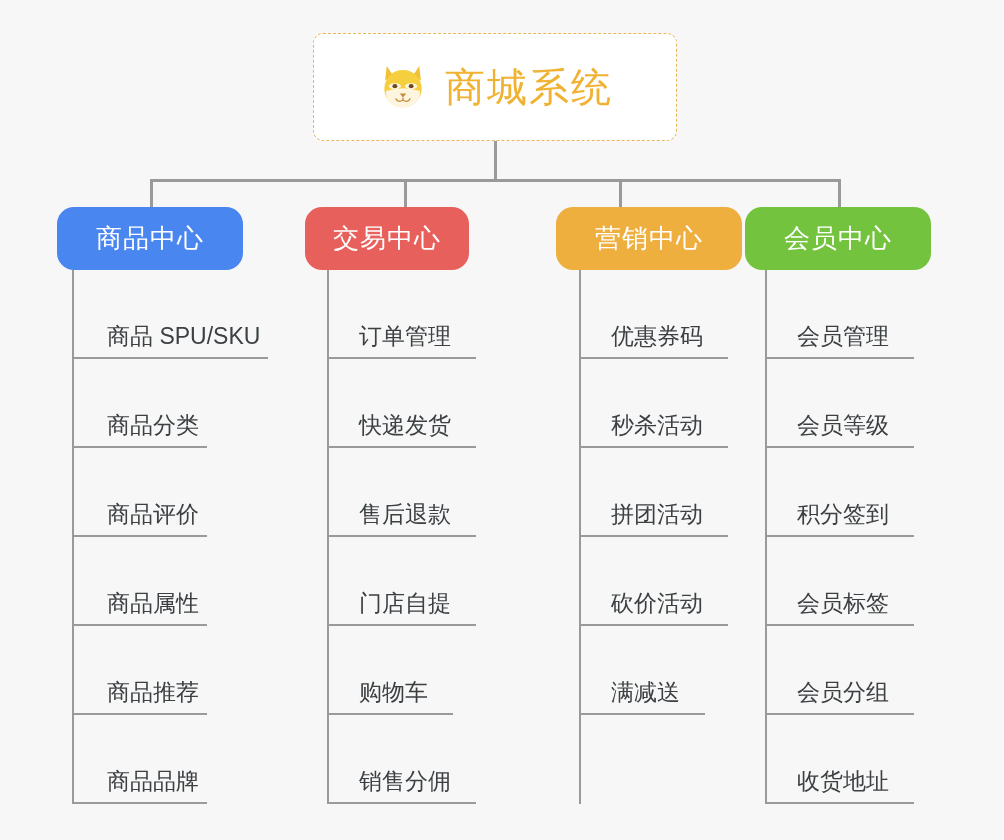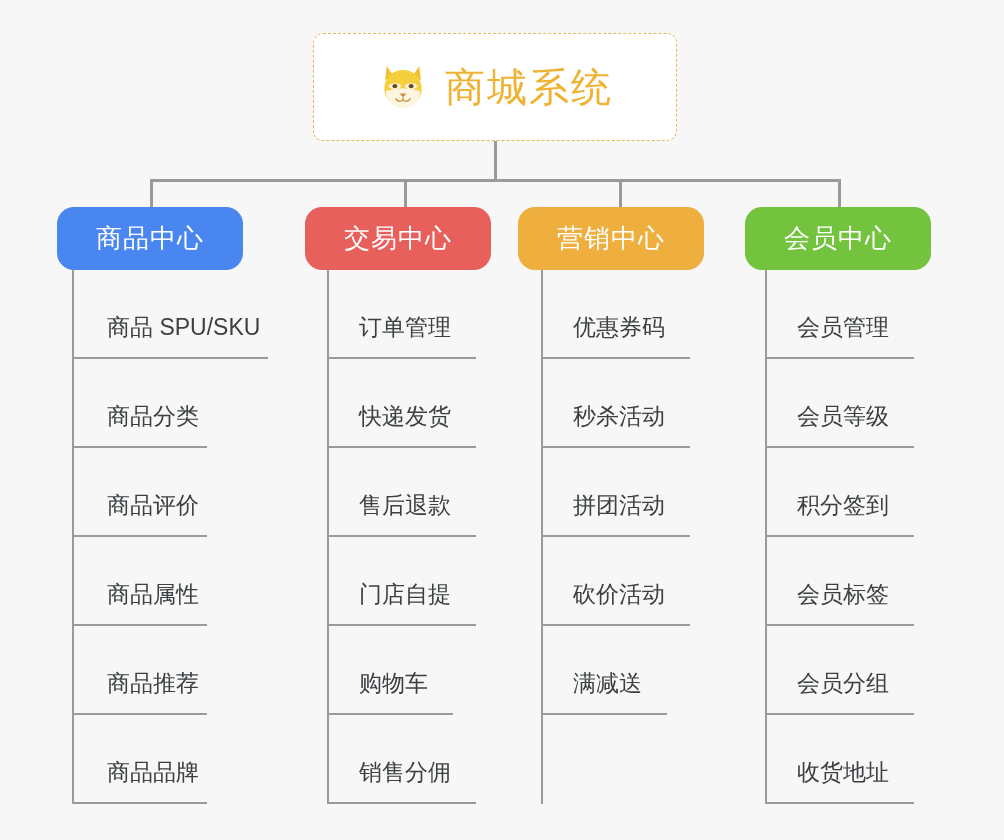--- a/index.html
+++ b/index.html
@@ -82,36 +82,36 @@
   .drop-3 { left: 619px; }
   .drop-4 { left: 838px; }
 
   
   .column {
     position: absolute;
     top: 207px;
   }
   .col-1 { left: 57px;  }
   .col-2 { left: 305px; }
-  .col-3 { left: 518px; }
+  .col-3 { left: 556px; }
   .col-4 { left: 745px; }
 
   .header-box {
     height: 63px;
     border-radius: 17px;
     display: flex;
     align-items: center;
     justify-content: center;
     color: #ffffff;
     font-size: 26px;
     letter-spacing: 1px;
     box-sizing: border-box;
   }
   .hb-1 { width: 186px; background: #4a86ef; }
-  .hb-2 { width: 186px; background: #e8605b; }
+  .hb-2 { width: 164px; background: #e8605b; }
   .hb-3 { width: 186px; background: #eeaf3f; }
   .hb-4 { width: 186px; background: #73c33e; }
 
   
   .leaf-area {
     position: relative;
     padding-top: 0;
   }
   .spine {
     position: absolute;
@@ -127,21 +127,21 @@
   .leaf-item {
     position: relative;
     height: 89px;
     display: flex;
     align-items: flex-end;
   }
   .leaf-label {
     font-size: 23px;
     color: #3c4043;
     line-height: 1;
-    padding-bottom: 18px;
+    padding-bottom: 9px;
     white-space: nowrap;
     border-bottom: 2px solid #9a9a9a;
     display: inline-block;
   }
   .li-1 .leaf-label { margin-left: 15px; padding-left: 35px; padding-right: 8px; }
   .li-2 .leaf-label { margin-left: 22px; padding-left: 32px; padding-right: 25px; }
   .li-3 .leaf-label { margin-left: 23px; padding-left: 32px; padding-right: 25px; }
   .li-4 .leaf-label { margin-left: 20px; padding-left: 32px; padding-right: 25px; }
 </style>
 </head>

